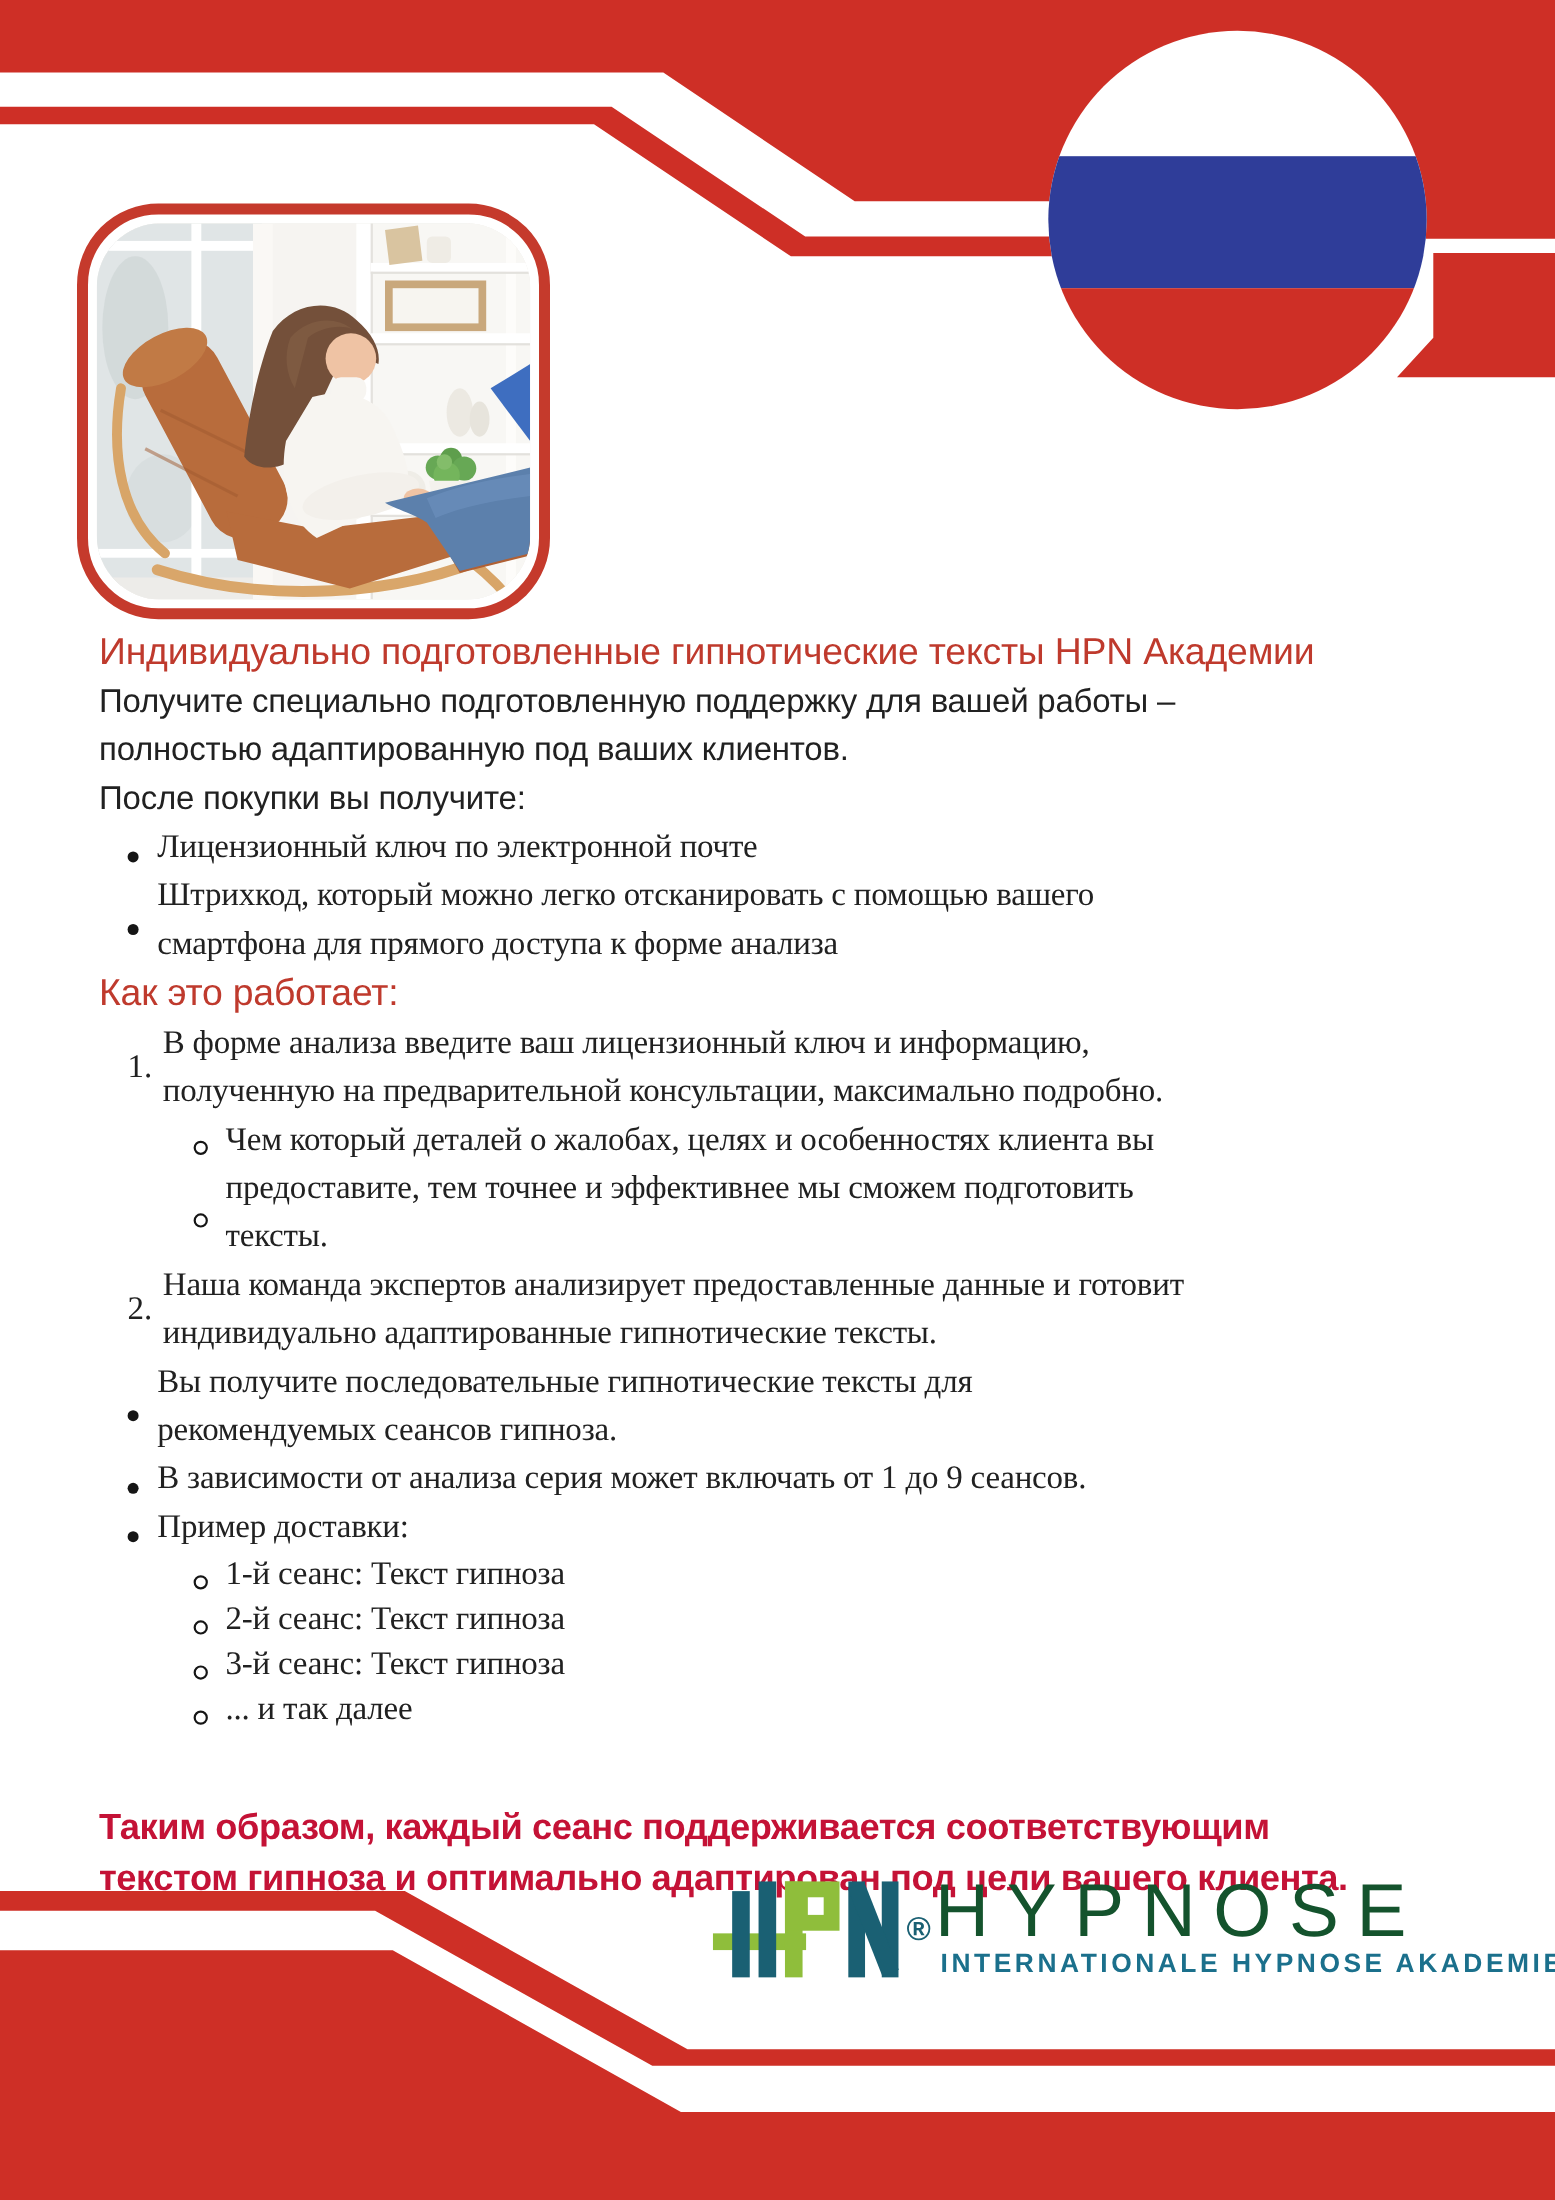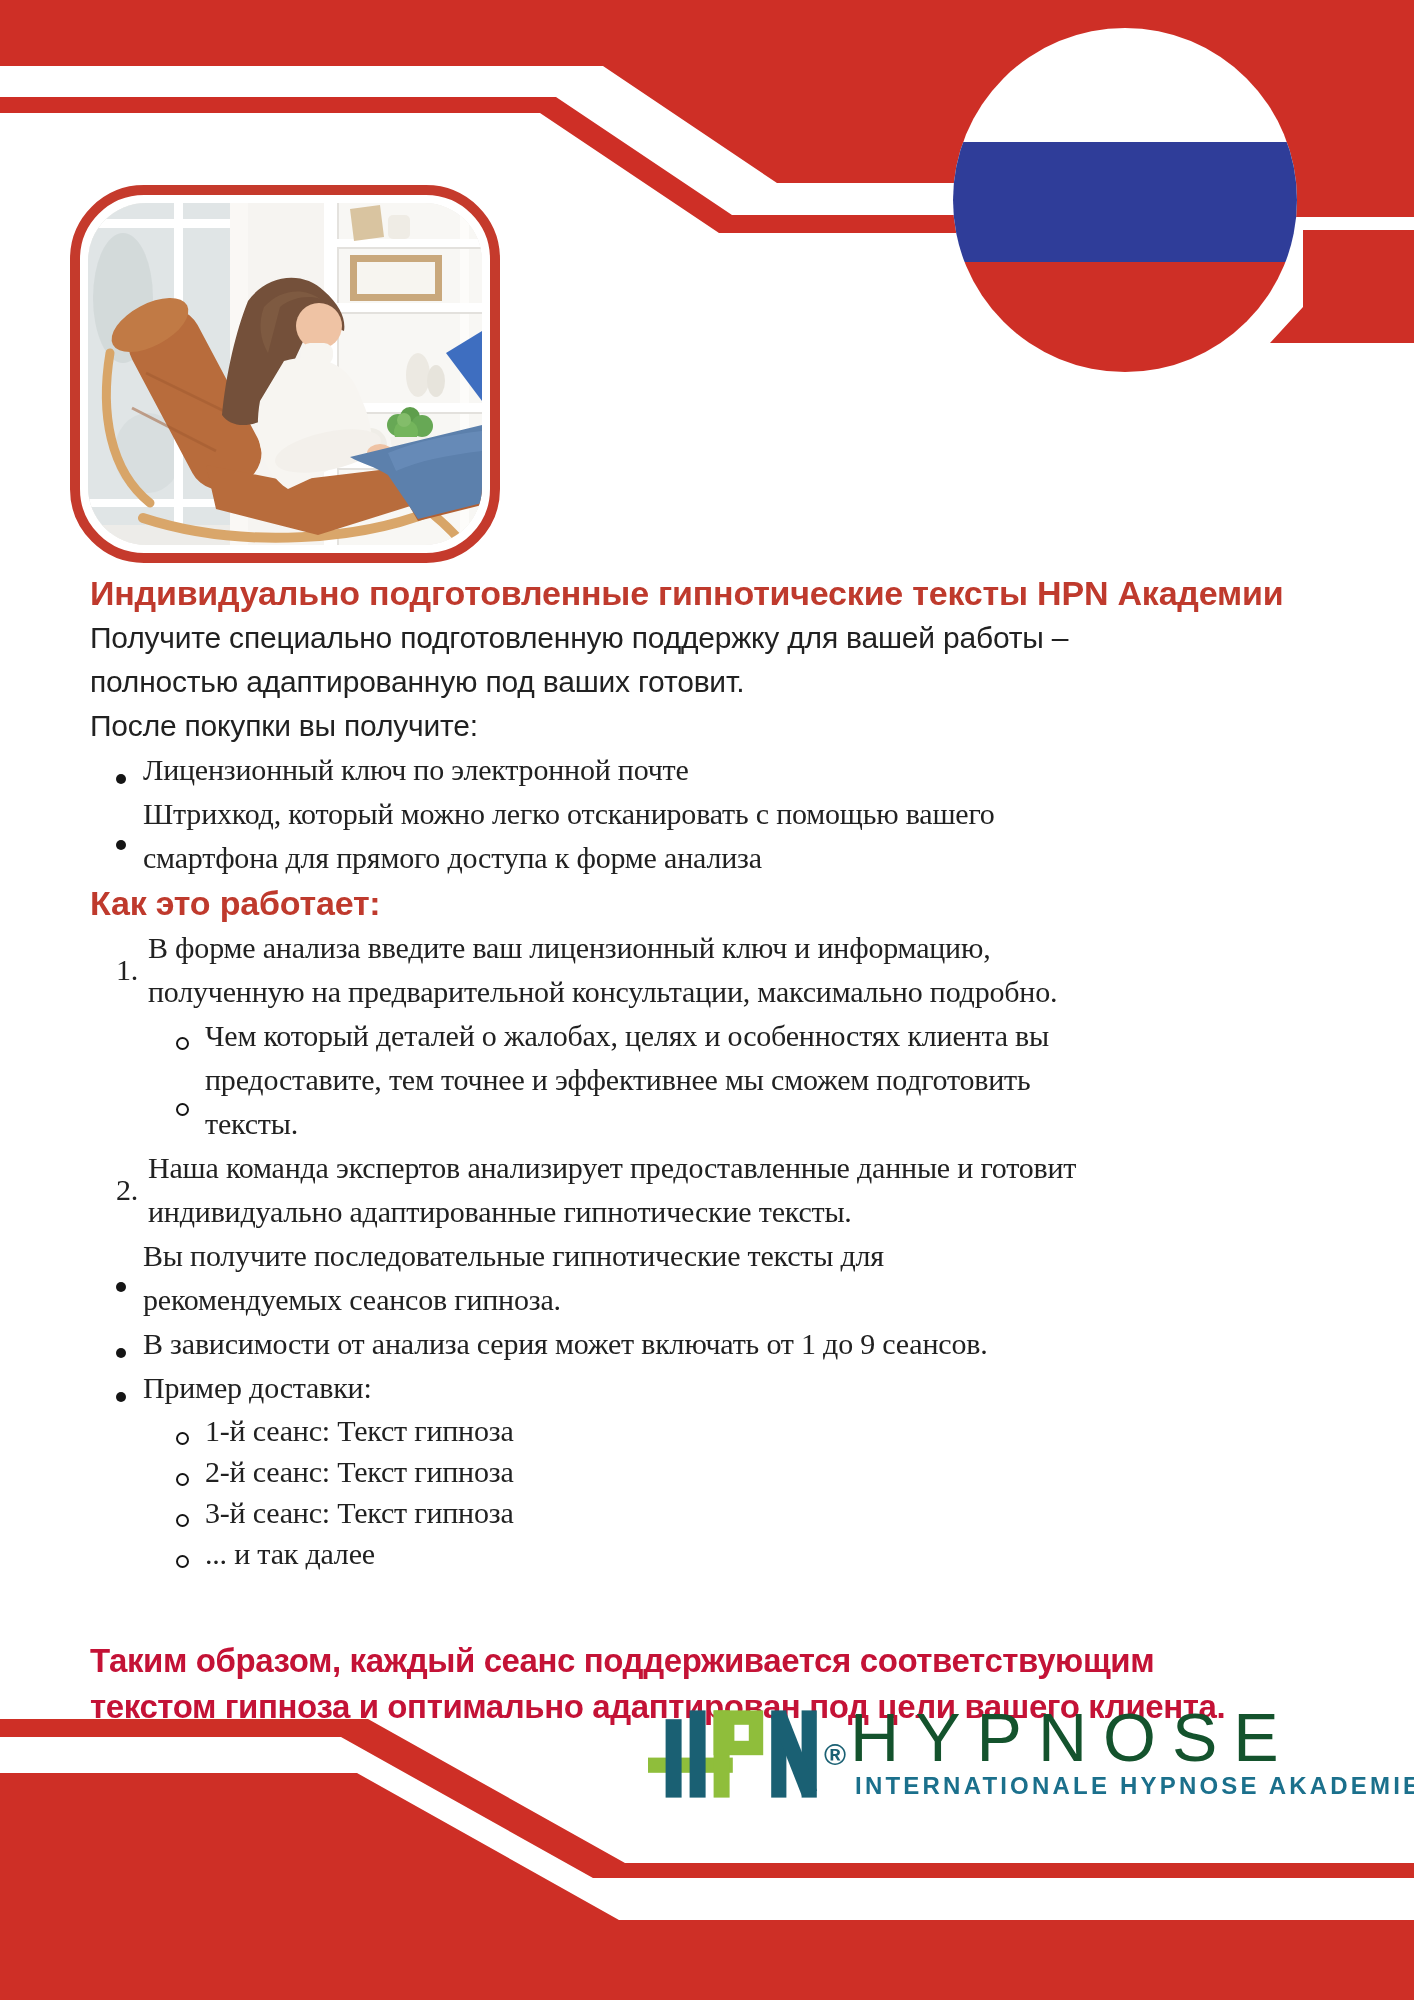--- a/index.html
+++ b/index.html
@@ -22,21 +22,21 @@
     width:100%; height:100%; border-radius:58px; overflow:hidden; background:#f3f1ee;
   }
   .photo-clip svg { display:block; width:100%; height:100%; }
 
   
   .content {
     position:absolute; left:90px; top:570px; width:1240px;
     color:#212121; font-size:30px; line-height:44px; letter-spacing:-0.2px;
   }
   .pre { white-space:pre-line; }
-  .red-head { color:#bf3a2d; font-weight:bold; font-size:34px; line-height:46px; }
+  .red-head { color:#bf3a2d; font-weight:normal; font-size:34px; line-height:46px; }
   .li { display:flex; align-items:center;font-family:Liberation Serif, serif; }
   .dot  { flex:none; width:10px; height:10px; border-radius:50%; background:#151515; margin:17px 17px 0 26px; }
   .ring { flex:none; width:9px; height:9px; border-radius:50%; border:2.5px solid #151515; background:transparent; margin:15px 16px 0 86px; }
   .num  { flex:none; width:32px; margin-left:26px; text-align:left; }
   .li .t { flex:1; }
   .sub-tight { line-height:41px; }
 
   .closing {
     position:absolute; left:90px; top:1638px; width:1250px;
     color:#c41236; font-weight:bold; font-size:33px; line-height:46px;
@@ -142,21 +142,21 @@
         <ellipse cx="292" cy="250" rx="13" ry="9" fill="#efc3a4"></ellipse>
         <path d="M262,254 L394,222 L394,300 L330,316 L300,272 C288,264 272,260 262,254 Z" fill="#5c80ac"></path>
         <path d="M300,250 C330,238 360,232 394,228 L394,248 C360,252 330,258 308,268 Z" fill="#6b8fbc" opacity="0.7"></path>
       </svg>
     </div>
   </div>
 
   <div class="content">
     <div class="red-head">Индивидуально подготовленные гипнотические тексты HPN Академии</div>
     <div class="pre">Получите специально подготовленную поддержку для вашей работы –
-полностью адаптированную под ваших готовит.
+полностью адаптированную под ваших клиентов.
 После покупки вы получите:</div>
 
     <div class="li">
       <span class="dot"></span>
       <span class="t pre">Лицензионный ключ по электронной почте</span>
     </div>
     <div class="li">
       <span class="dot"></span>
       <span class="t pre">Штрихкод, который можно легко отсканировать с помощью вашего
 смартфона для прямого доступа к форме анализа</span>

